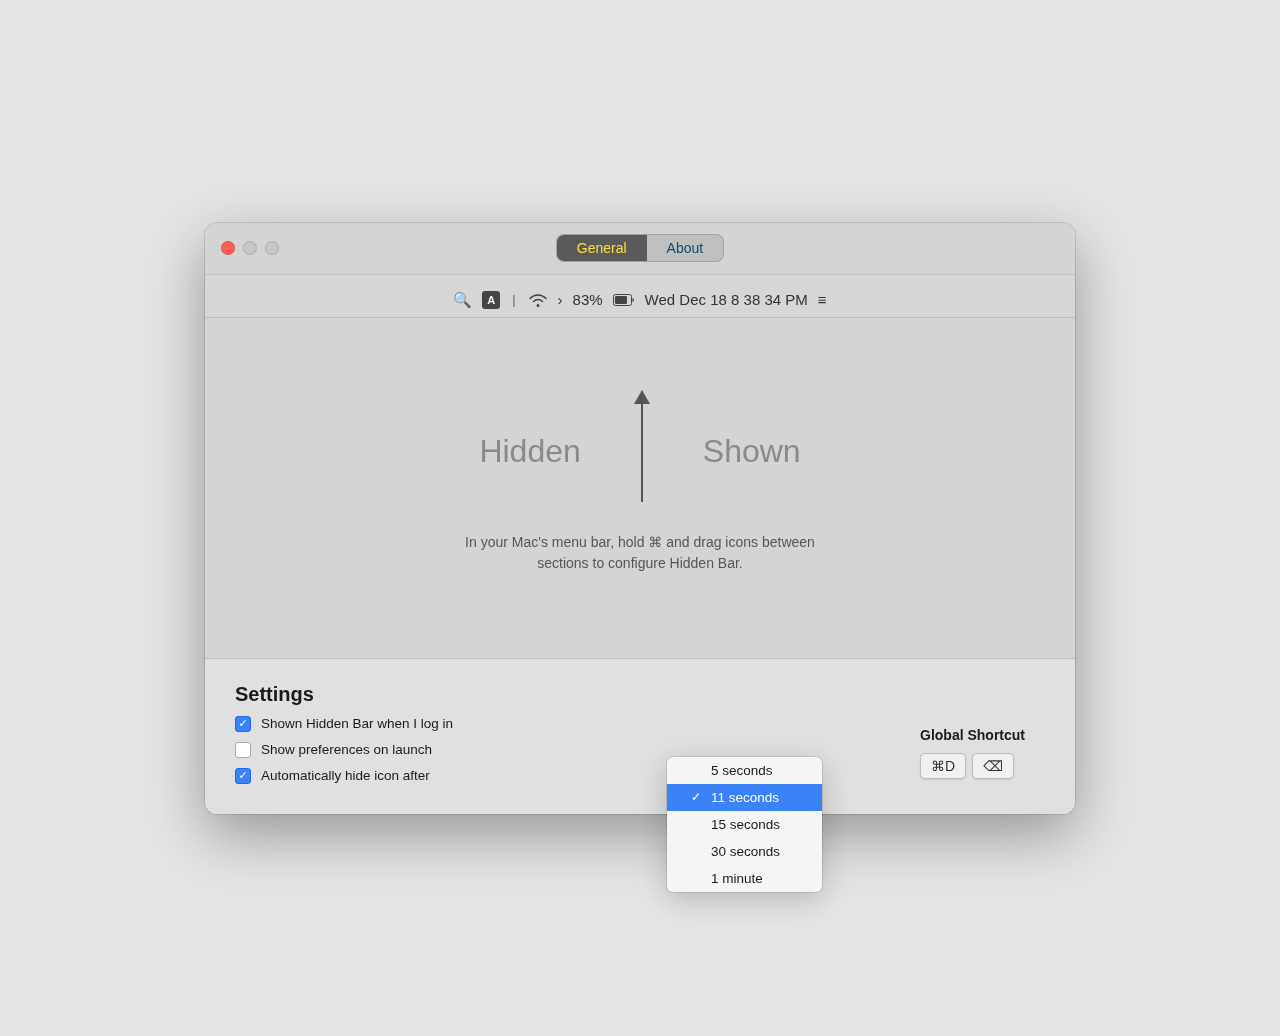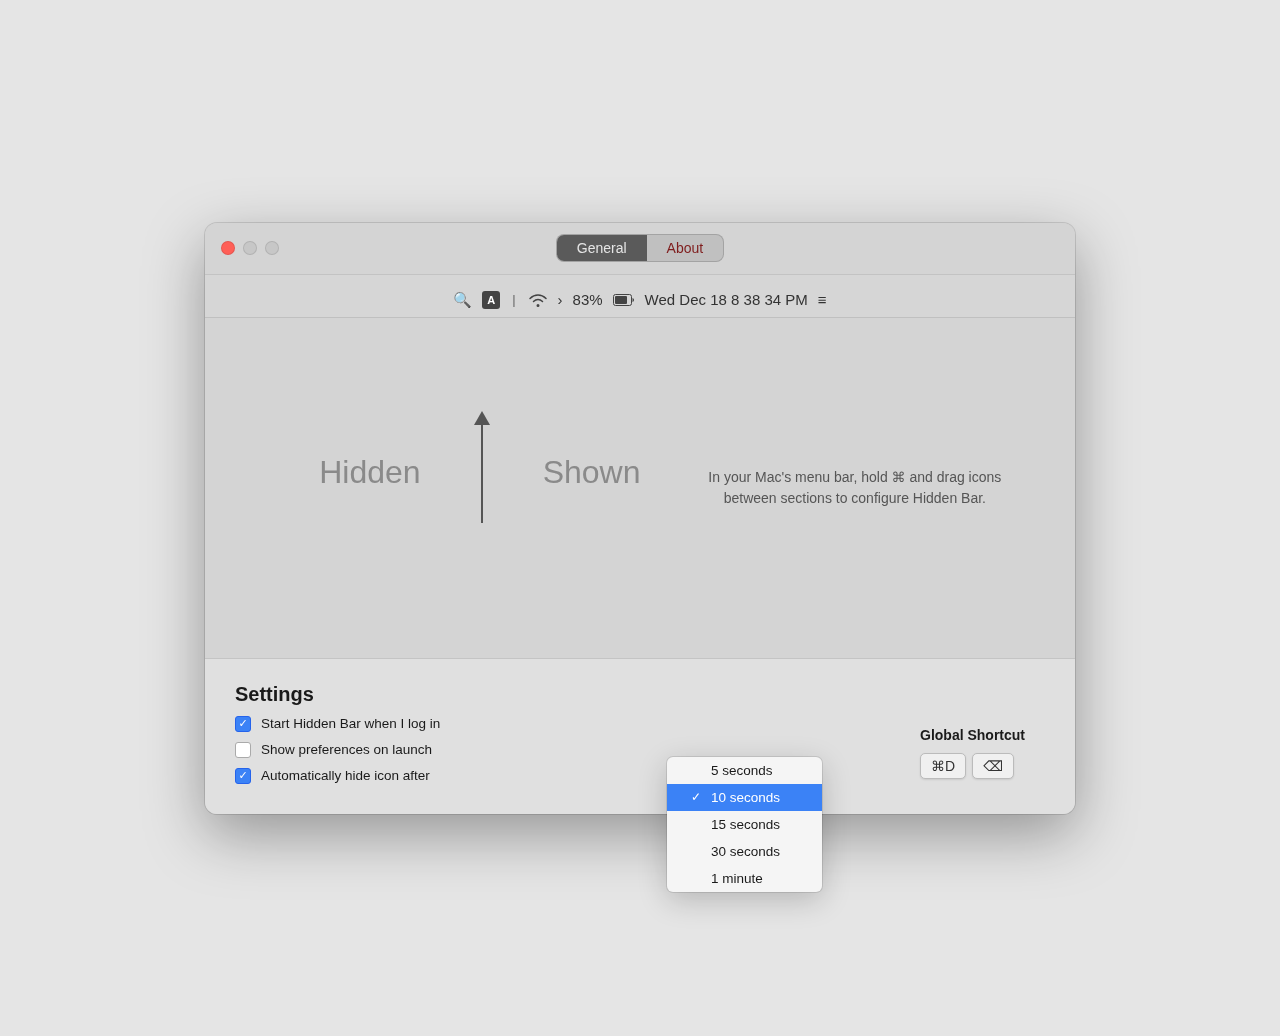--- a/index.html
+++ b/index.html
@@ -58,30 +58,30 @@
       border-radius: 8px;
       overflow: hidden;
       background: #c0c0c0;
       border: 1px solid rgba(0,0,0,0.15);
     }
 
     .tab {
       padding: 5px 20px;
       font-size: 14px;
       font-weight: 400;
-      color: #7f1d1d;
+      color: #0c4a6e;
       cursor: pointer;
       background: transparent;
       border: none;
       outline: none;
     }
 
     .tab.active {
       background: #5a5a5a;
-      color: #e5e5e5;
+      color: #fde047;
       font-weight: 500;
     }
 
     
     .menubar-preview {
       background: #d6d6d6;
       padding: 16px 0 8px 0;
       display: flex;
       align-items: center;
       justify-content: center;
@@ -107,21 +107,21 @@
       border-radius: 3px;
       justify-content: center;
     }
 
     
     .content-area {
       background: #d4d4d4;
       padding: 30px 60px;
       min-height: 340px;
       display: flex;
-      flex-direction: row;
+      flex-direction: column;
       align-items: center;
       justify-content: center;
       position: relative;
     }
 
     .diagram {
       display: flex;
       align-items: center;
       justify-content: center;
       gap: 60px;
@@ -345,21 +345,21 @@
       <span class="diagram-label">Shown</span>
     </div>
     <p class="instruction-text">In your Mac's menu bar, hold ⌘ and drag icons between sections to configure Hidden Bar.</p>
   </div>
 
   <div class="settings-area">
     <div class="settings-title">Settings</div>
 
     <div class="settings-row">
       <div class="checkbox checked">✓</div>
-      <span>Start Hidden Bar when I log in</span>
+      <span>Shown Hidden Bar when I log in</span>
     </div>
 
     <div class="settings-row">
       <div class="checkbox unchecked"></div>
       <span>Show preferences on launch</span>
     </div>
 
     <div class="row-truncated">
       <div class="checkbox checked">✓</div>
       <span>Automatically hide icon after</span>
@@ -373,21 +373,21 @@
       </div>
     </div>
 
     <div class="dropdown-menu">
       <div class="dropdown-item">
         <span class="check-mark"></span>
         <span>5 seconds</span>
       </div>
       <div class="dropdown-item selected">
         <span class="check-mark">✓</span>
-        <span>10 seconds</span>
+        <span>11 seconds</span>
       </div>
       <div class="dropdown-item">
         <span class="check-mark"></span>
         <span>15 seconds</span>
       </div>
       <div class="dropdown-item">
         <span class="check-mark"></span>
         <span>30 seconds</span>
       </div>
       <div class="dropdown-item">

